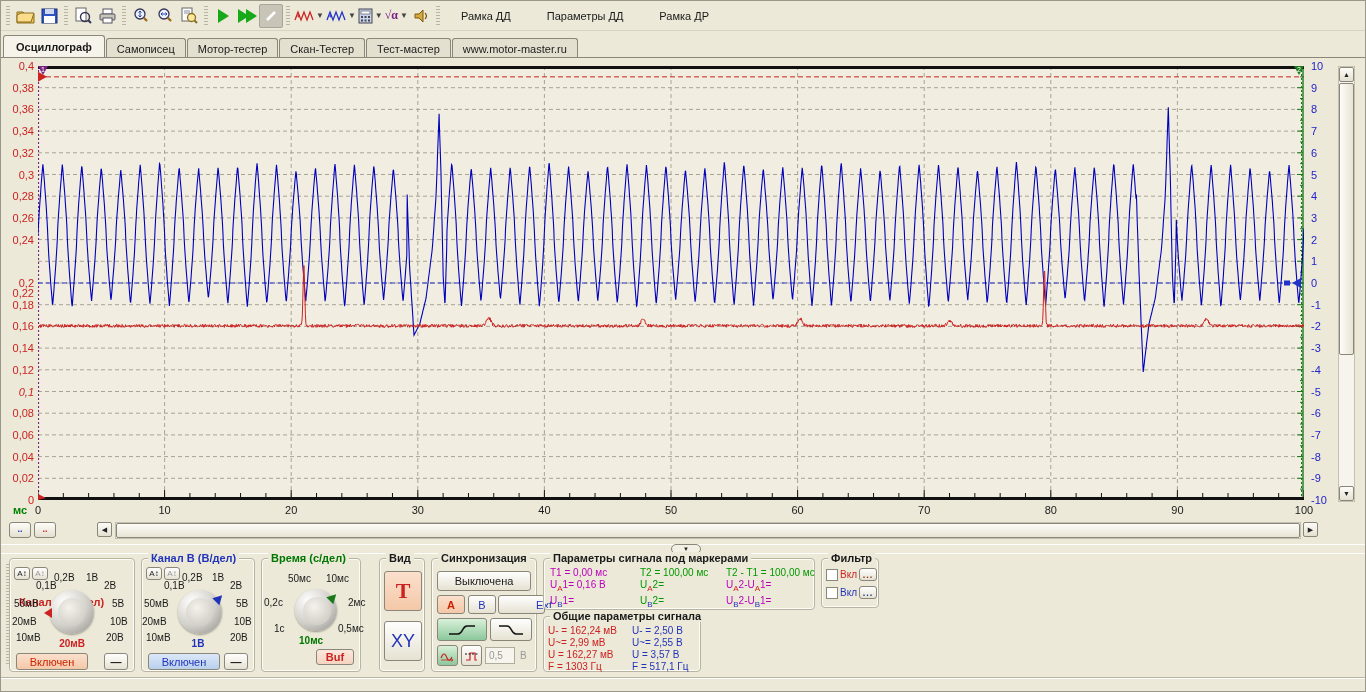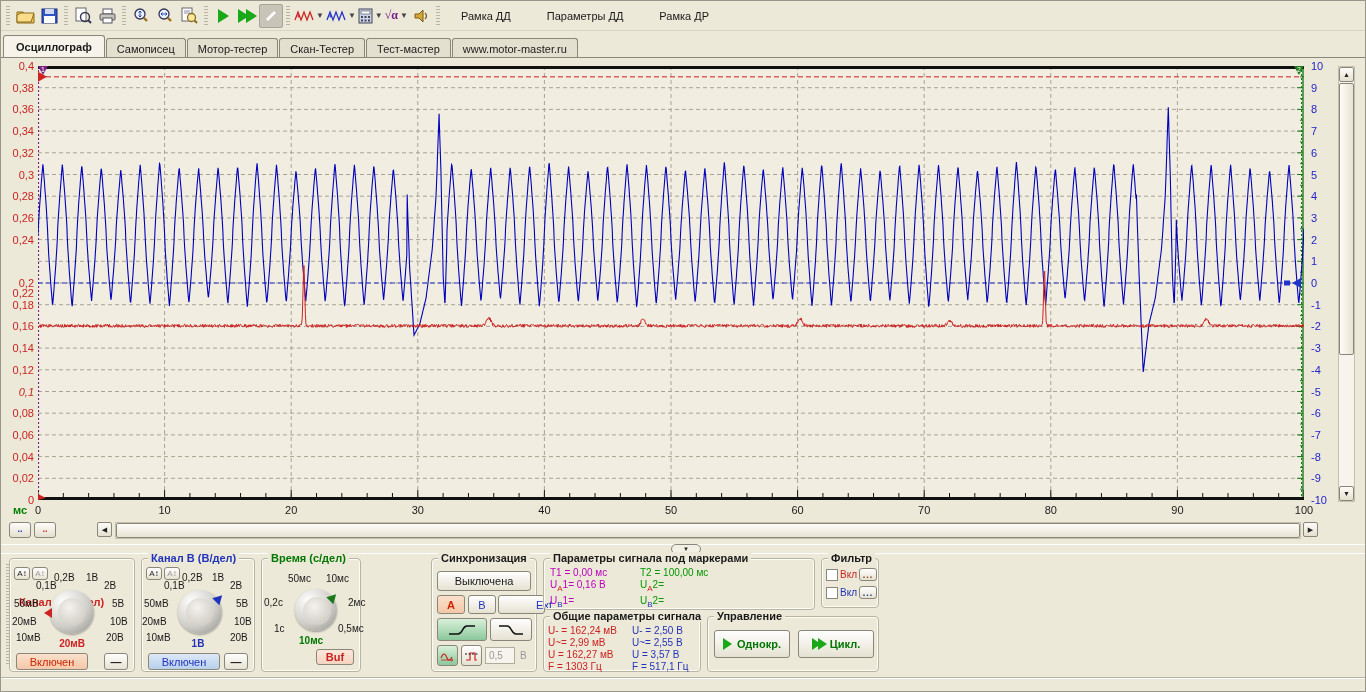--- a/index.html
+++ b/index.html
@@ -476,20 +476,25 @@
       <span class="klabel" style="left:86px;top:24px;">2мс</span>
       <span class="klabel" style="left:12px;top:50px;">1с</span>
       <span class="klabel" style="left:76px;top:50px;">0,5мс</span>
       <div class="knob" style="left:33px;top:16px;width:42px;height:42px;"></div>
       <span class="kptr" style="left:66px;top:20px;border-width:0 5px 9px 5px;border-color:transparent transparent #1a7a1a transparent;transform:rotate(45deg);"></span>
       <span class="ksel" style="top:62px;color:#007700;">10мс</span>
     </div>
     <button class="btn" style="position:absolute;right:6px;bottom:6px;width:38px;height:16px;background:linear-gradient(#fbe8dc,#f4d4c0);color:#cc2222;font-weight:bold;">Buf</button>
   </div>
 
+  <div class="gbox" style="left:378px;width:46px;">
+    <div class="gtitle" style="color:#1a1a1a;">Вид</div>
+    <button class="btn toggA" style="position:absolute;left:4px;top:12px;width:38px;height:40px;font-size:22px;font-family:'Liberation Serif',serif;font-weight:bold;color:#cc2222;">Т</button>
+    <button class="btn" style="position:absolute;left:4px;top:62px;width:38px;height:40px;font-size:18px;color:#2233bb;">XY</button>
+  </div>
 
   <div class="gbox" style="left:430px;width:106px;">
     <div class="gtitle" style="color:#1a1a1a;">Синхронизация</div>
     <button class="btn" style="position:absolute;left:5px;top:12px;width:94px;height:20px;">Выключена</button>
     <button class="btn toggA" style="position:absolute;left:5px;top:36px;width:28px;height:19px;font-weight:bold;">А</button>
     <button class="btn" style="position:absolute;left:36px;top:36px;width:28px;height:19px;color:#2233bb;">B</button>
     <button class="btn" style="position:absolute;left:66px;top:36px;width:33px;height:19px;color:#2233bb;padding-left:45px;">Ext</button>
     <button class="btn toggG" style="position:absolute;left:5px;top:59px;width:50px;height:23px;">
       <svg width="30" height="14" viewBox="0 0 30 14">
           <path d="M2 11 h9 c5 0 4 -8 9 -8 h8" fill="none" stroke="#111" stroke-width="1.6"></path>
@@ -521,20 +526,25 @@
     <div style="position:absolute;left:6px;top:8px;">
       <div class="mline mag">T1 = 0,00 мс</div>
       <div class="mline mag subify">U<sub class="subA">А</sub>1= 0,16 В</div>
       <div class="mline mag subify">U<sub class="subB">В</sub>1=</div>
     </div>
     <div style="position:absolute;left:96px;top:8px;">
       <div class="mline grn">T2 = 100,00 мс</div>
       <div class="mline grn subify">U<sub class="subA">А</sub>2=</div>
       <div class="mline grn subify">U<sub class="subB">В</sub>2=</div>
     </div>
+    <div style="position:absolute;left:182px;top:8px;">
+      <div class="mline grn">T2 - T1 = 100,00 мс</div>
+      <div class="mline mag subify">U<sub class="subA">А</sub>2-U<sub class="subA">А</sub>1=</div>
+      <div class="mline mag subify">U<sub class="subB">В</sub>2-U<sub class="subB">В</sub>1=</div>
+    </div>
   </div>
 
   <div class="gbox" style="left:820px;width:58px;height:50px;">
     <div class="gtitle" style="color:#1a1a1a;">Фильтр</div>
     <div style="position:absolute;left:4px;top:9px;display:flex;align-items:center;gap:2px;">
       <span class="chk"></span>
       <span class="redt" style="font-size:10px;">Вкл</span>
       <button class="btn dots3" style="width:18px;height:13px;color:#883311;">...</button>
     </div>
     <div style="position:absolute;left:4px;top:27px;display:flex;align-items:center;gap:2px;">
@@ -553,27 +563,15 @@
       <div class="mline redt">F  =  1303 Гц</div>
     </div>
     <div style="position:absolute;left:88px;top:8px;">
       <div class="mline blut">U- =  2,50 В</div>
       <div class="mline blut">U~=  2,55 В</div>
       <div class="mline blut">U  =  3,57 В</div>
       <div class="mline blut">F  = 517,1 Гц</div>
     </div>
   </div>
 
-  <div class="gbox" style="left:706px;top:62px;width:172px;height:56px;">
-    <div class="gtitle" style="color:#1a1a1a;">Управление</div>
-    <button class="btn" style="position:absolute;left:6px;top:13px;width:76px;height:28px;gap:5px;font-weight:bold;color:#007700;">
-      <span class="tri-r" style="border-width:6px 0 6px 9px;border-color:transparent transparent transparent #18a818;"></span>
-      <span>Однокр.</span>
-    </button>
-    <button class="btn" style="position:absolute;left:90px;top:13px;width:76px;height:28px;gap:3px;font-weight:bold;color:#007700;">
-      <span class="tri-r" style="border-width:6px 0 6px 9px;border-color:transparent transparent transparent #18a818;"></span>
-      <span class="tri-r" style="border-width:6px 0 6px 9px;border-color:transparent transparent transparent #18a818;margin-left:-6px;"></span>
-      <span>Цикл.</span>
-    </button>
-  </div>
 </div>
 
 <div id="statusbar"></div>
 
 </body></html>

